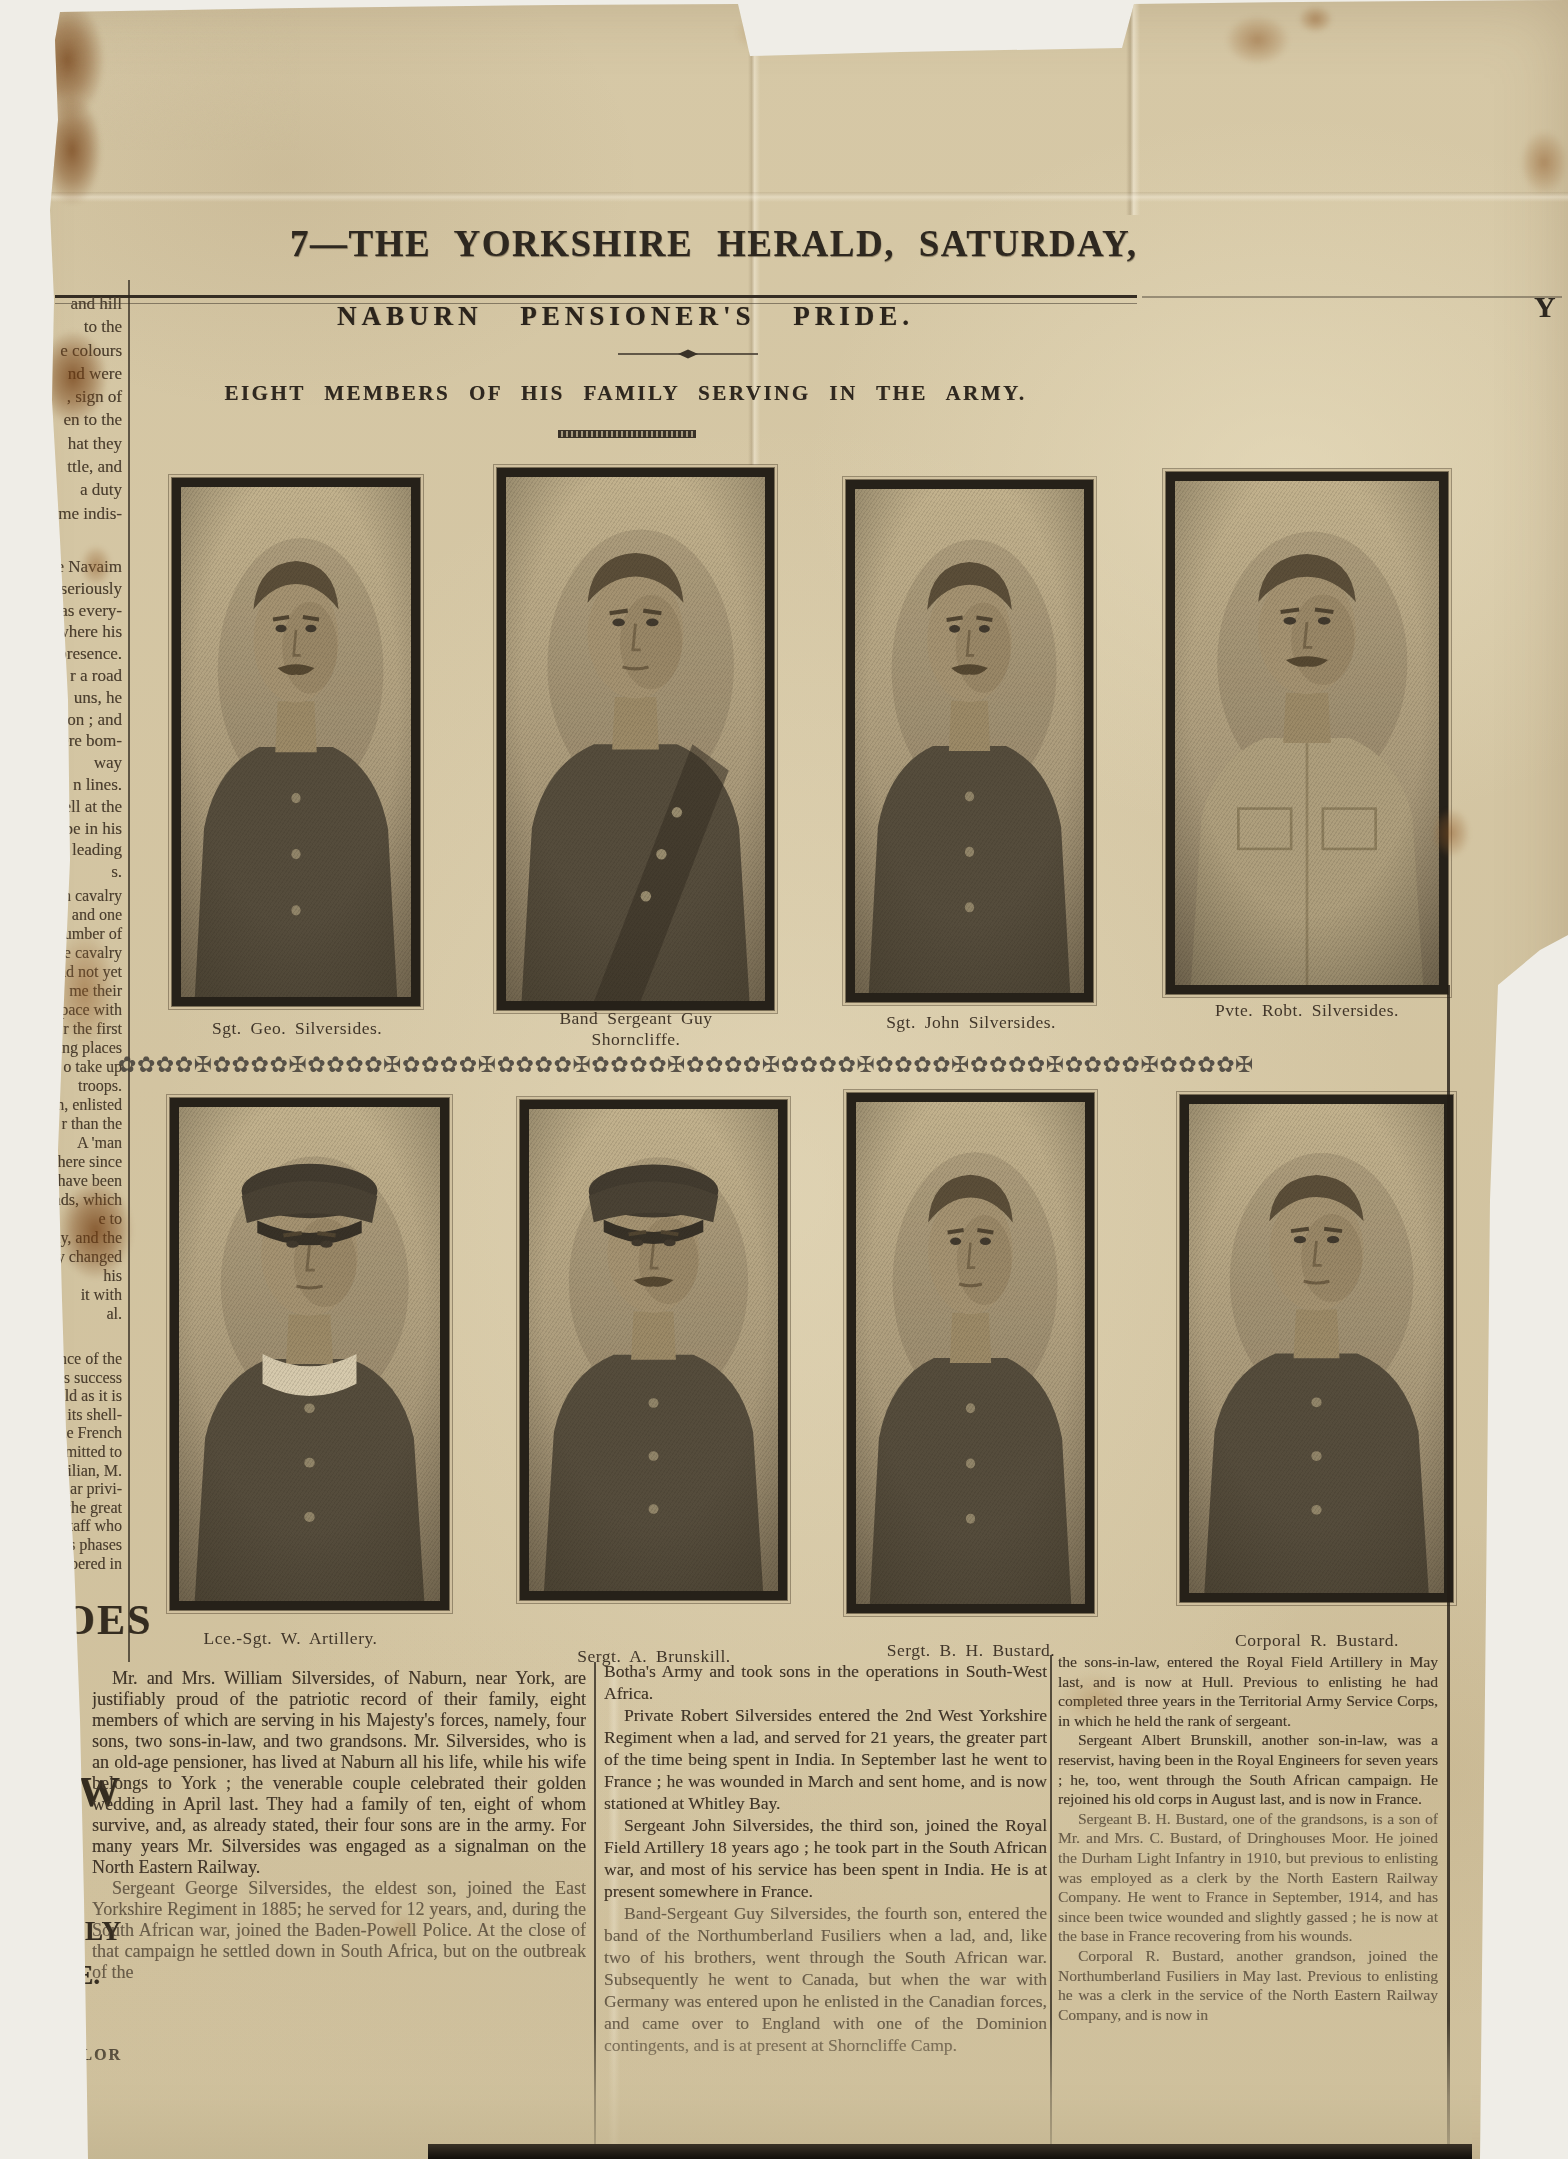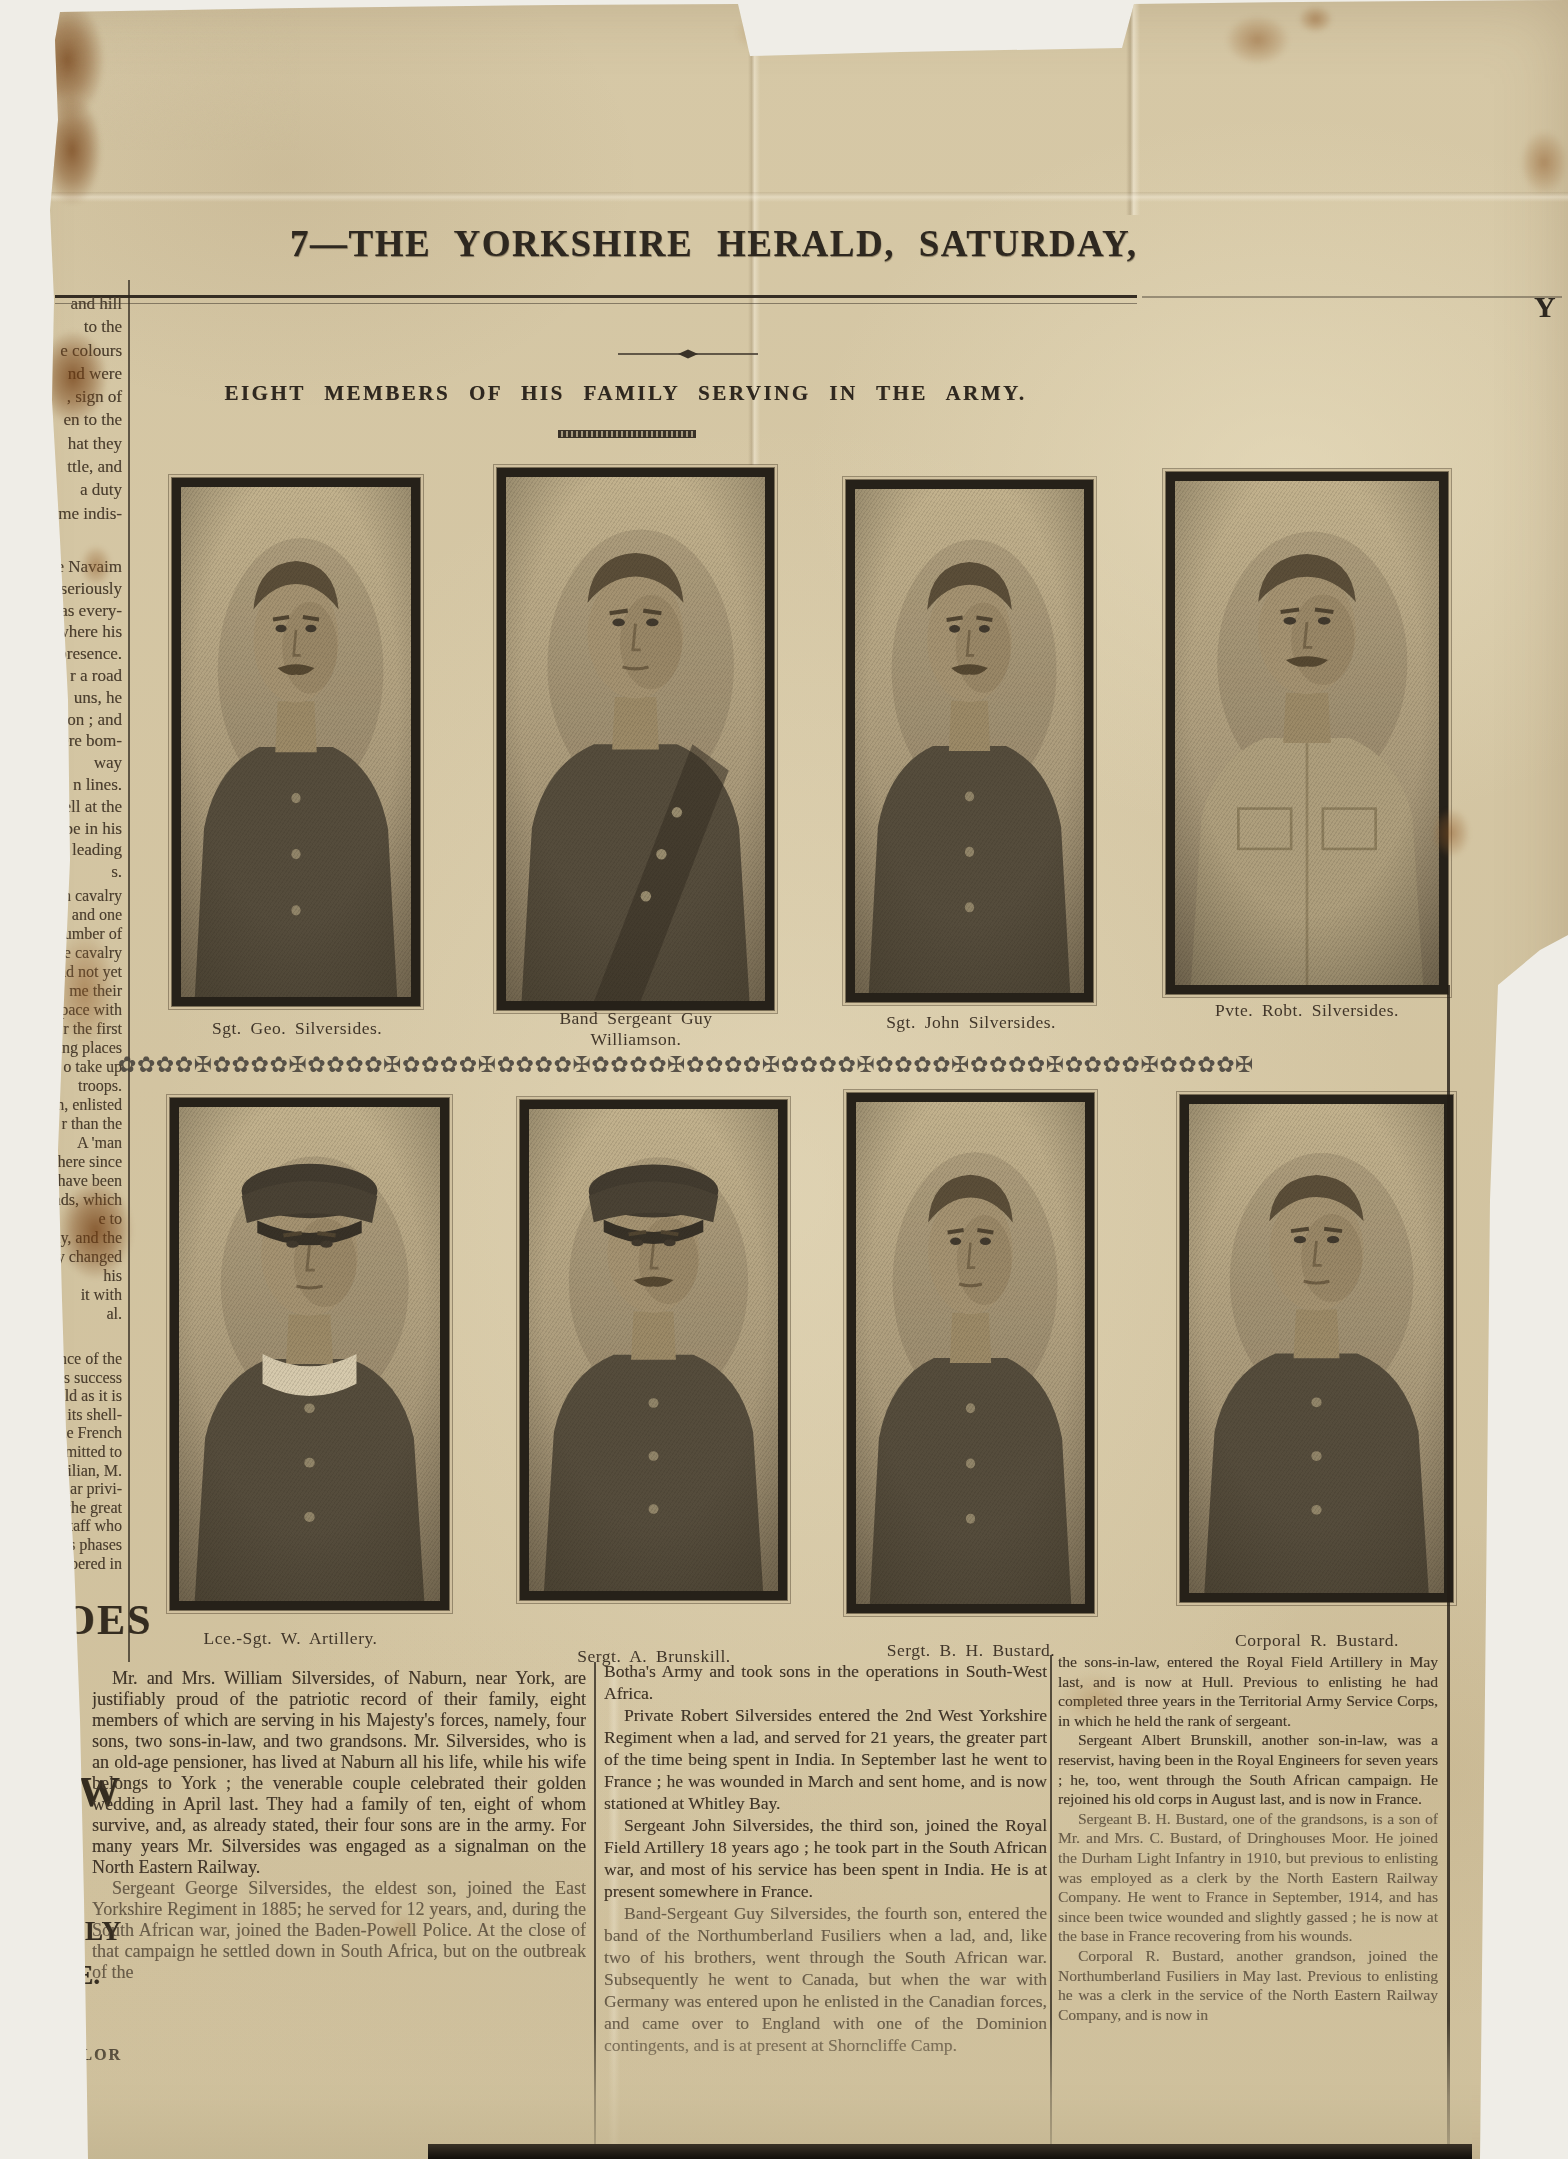--- a/index.html
+++ b/index.html
@@ -132,20 +132,21 @@
   <div class="abs crease" id="cr1"></div>
   <div class="abs crease" id="cr2"></div>
   <div class="abs crease" id="cr3"></div>
   <div class="abs crease" id="cr4"></div>
 
   <div class="abs content masthead">7—THE  YORKSHIRE  HERALD,  SATURDAY,  OCTOBE</div>
   <div class="abs content masthead-frag">Y</div>
   <div class="abs content rule-masthead"></div>
   <div class="abs content rule-masthead-right"></div>
 
+  <div class="abs content headline">NABURN  PENSIONER'S  PRIDE.</div>
   <svg class="abs content divider" width="140" height="14">
     <line x1="0" y1="7" x2="140" y2="7" stroke="#3a3228" stroke-width="1.6"></line>
     <path d="M60 7 L70 2.5 L80 7 L70 11.5 Z" fill="#3a3228"></path>
   </svg>
   <div class="abs content subheadline">EIGHT MEMBERS OF HIS FAMILY SERVING IN THE ARMY.</div>
   <div class="abs content shortbar"></div>
 
   <div class="abs content frag frag-a ink">
       <div>and hill</div>
       <div>to the</div>
@@ -352,21 +353,21 @@
           <line x1="50" y1="104" x2="50" y2="200" stroke="rgba(90,75,45,0.4)"></line>
           <rect width="100" height="200" fill="url(#vig4)"></rect>
         </svg>
       </div>
     </div>
   <div class="abs content caption" id="cap1">
       <div>Sgt. Geo. Silversides.</div>
     </div>
   <div class="abs content caption" id="cap2">
       <div>Band Sergeant Guy</div>
-      <div>Williamson.</div>
+      <div>Shorncliffe.</div>
     </div>
   <div class="abs content caption" id="cap3">
       <div>Sgt. John Silversides.</div>
     </div>
   <div class="abs content caption" id="cap4">
       <div>Pvte. Robt. Silversides.</div>
     </div>
 
   <div class="abs content ornament">✿✿✿✿✠✿✿✿✿✠✿✿✿✿✠✿✿✿✿✠✿✿✿✿✠✿✿✿✿✠✿✿✿✿✠✿✿✿✿✠✿✿✿✿✠✿✿✿✿✠✿✿✿✿✠✿✿✿✿✠</div>
 

